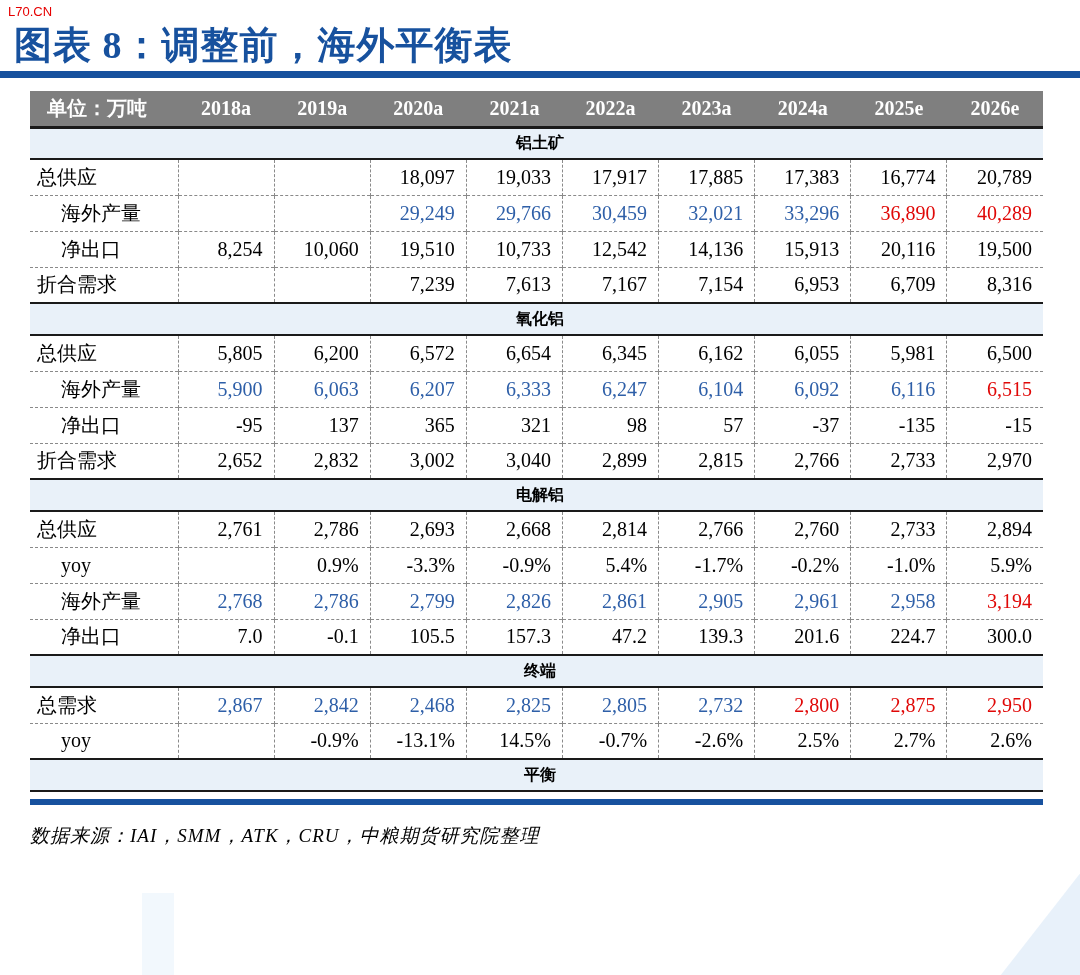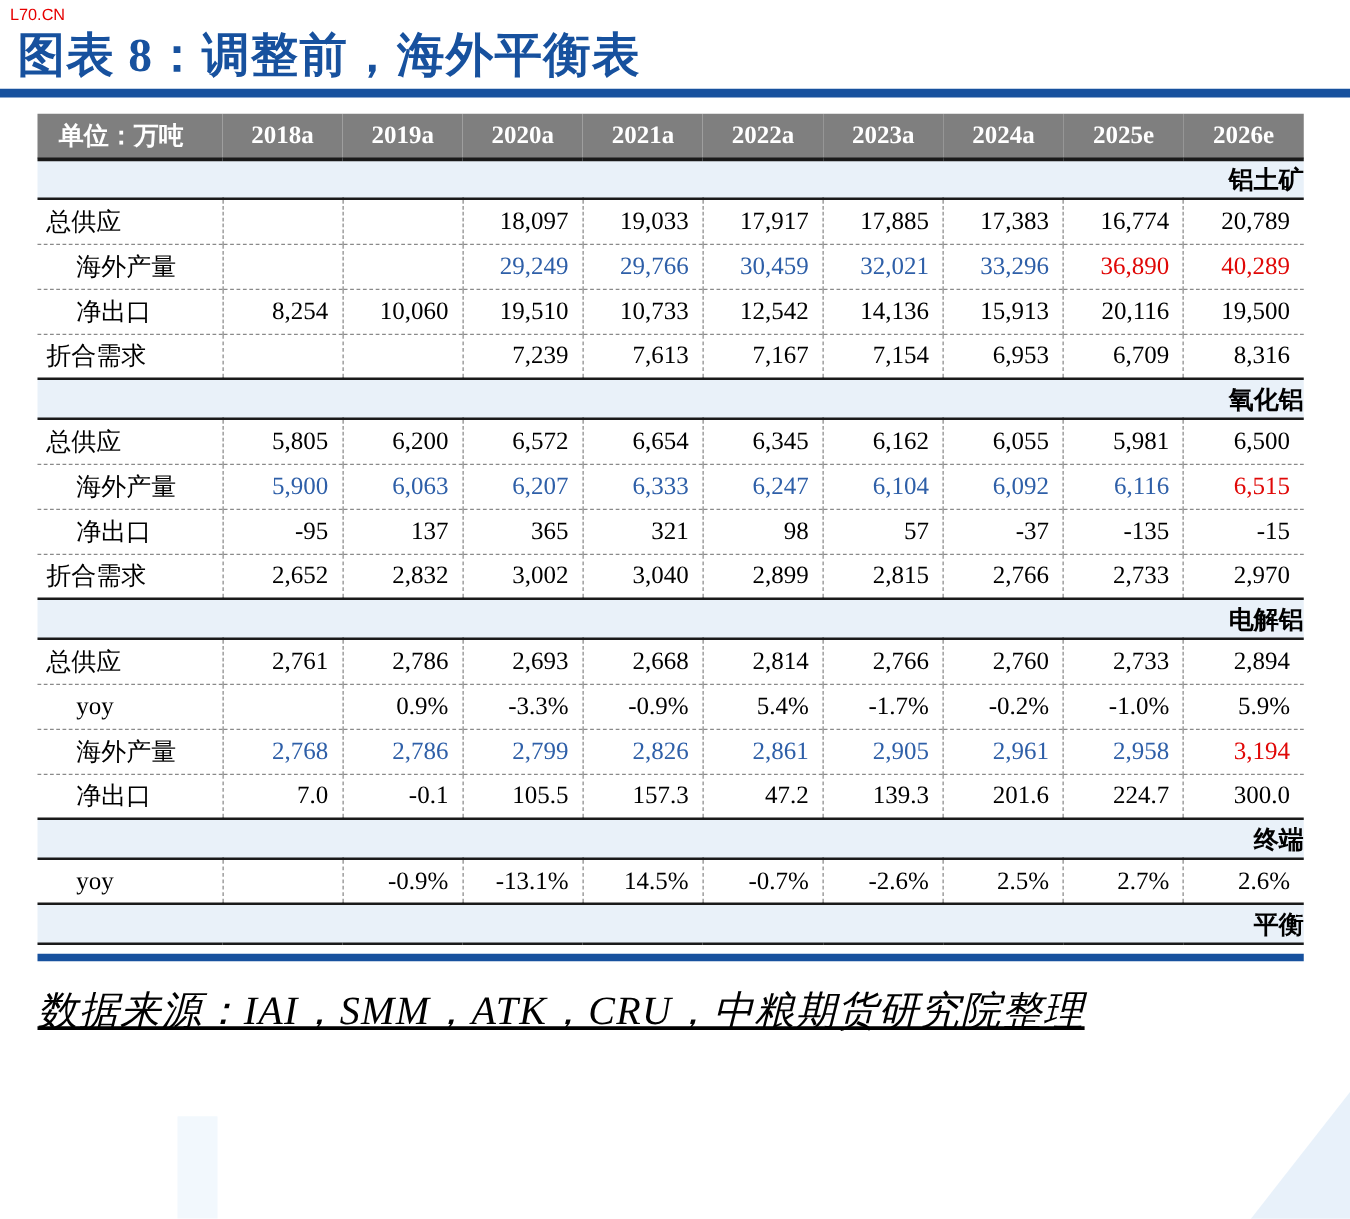--- a/index.html
+++ b/index.html
@@ -18,35 +18,35 @@
          font-family:"Liberation Sans", sans-serif;font-size:13px;line-height:1.1;}
   .title{padding:27px 0 0 14px;font-size:38px;line-height:36px;font-weight:bold;
          color:var(--accent-blue);letter-spacing:1px;}
   .divider{width:1080px;height:7px;background:var(--accent-blue);margin-top:8px;}
   table.balance{margin:13px 0 0 30px;width:1013px;border-collapse:collapse;table-layout:fixed;
                 border-bottom:2px solid var(--line-dark);}
   thead th{background:var(--header-bg);color:#ffffff;font-weight:bold;height:36px;
            font-size:20px;border-bottom:3px solid var(--line-dark);padding:0;}
   th.unit-cell{text-align:left;padding-left:17px;}
   th.year-cell{text-align:center;}
-  tr.section td{background:var(--section-bg);font-weight:bold;text-align:right;
-                padding:0 0 0 7px;height:32px;font-size:20px;
+  tr.section td{background:var(--section-bg);font-weight:bold;text-align:center;
+                padding:0 0 0 7px;height:32px;font-size:16px;
                 border-top:2px solid var(--line-dark);border-bottom:2px solid var(--line-dark);}
   tr.data td{height:36px;font-size:20px;padding:0;border-top:1px dashed var(--dash);
              white-space:nowrap;overflow:hidden;}
   tr.data td.lbl{text-align:left;padding-left:7px;}
   tr.data td.lbl.indent{padding-left:31px;}
   tr.data td.num{text-align:right;padding-right:11px;border-left:1px dashed var(--dash);
                  position:relative;}
   .v-b{color:var(--value-blue);}
   .v-r{color:var(--value-red);}
   .corner-marker{position:absolute;top:1px;right:1px;width:0;height:0;
                  border-top:12px solid #ee0000;border-left:12px solid transparent;}
   .bottom-bar{margin:7px 0 0 30px;width:1013px;height:6px;background:var(--accent-blue);}
-  .source-note{margin:18px 0 0 30px;font-size:32px;font-style:italic;letter-spacing:1px;text-decoration:underline;}
+  .source-note{margin:18px 0 0 30px;font-size:19px;font-style:italic;letter-spacing:1px;}
 </style>
 </head>
 <body>
 
 <div class="wm wm-diag"></div>
 <div class="wm wm-strip"></div>
 
 <div class="content">
   <div class="brand">L70.CN</div>
   <div class="title">图表 8：调整前，海外平衡表</div>
@@ -230,20 +230,32 @@
           <td class="num">47.2</td>
           <td class="num">139.3</td>
           <td class="num">201.6</td>
           <td class="num">224.7</td>
           <td class="num">300.0</td>
         </tr>
         <tr class="section">
           <td colspan="10">终端</td>
         </tr>
         <tr class="data">
+          <td class="lbl">总需求</td>
+          <td class="num v-b">2,867</td>
+          <td class="num v-b">2,842</td>
+          <td class="num v-b">2,468</td>
+          <td class="num v-b">2,825</td>
+          <td class="num v-b">2,805</td>
+          <td class="num v-b">2,732</td>
+          <td class="num v-r">2,800</td>
+          <td class="num v-r">2,875</td>
+          <td class="num v-r">2,950</td>
+        </tr>
+        <tr class="data">
           <td class="lbl indent">yoy</td>
           <td class="num"></td>
           <td class="num">-0.9%</td>
           <td class="num">-13.1%</td>
           <td class="num">14.5%</td>
           <td class="num">-0.7%</td>
           <td class="num">-2.6%</td>
           <td class="num">2.5%</td>
           <td class="num">2.7%</td>
           <td class="num">2.6%</td>

